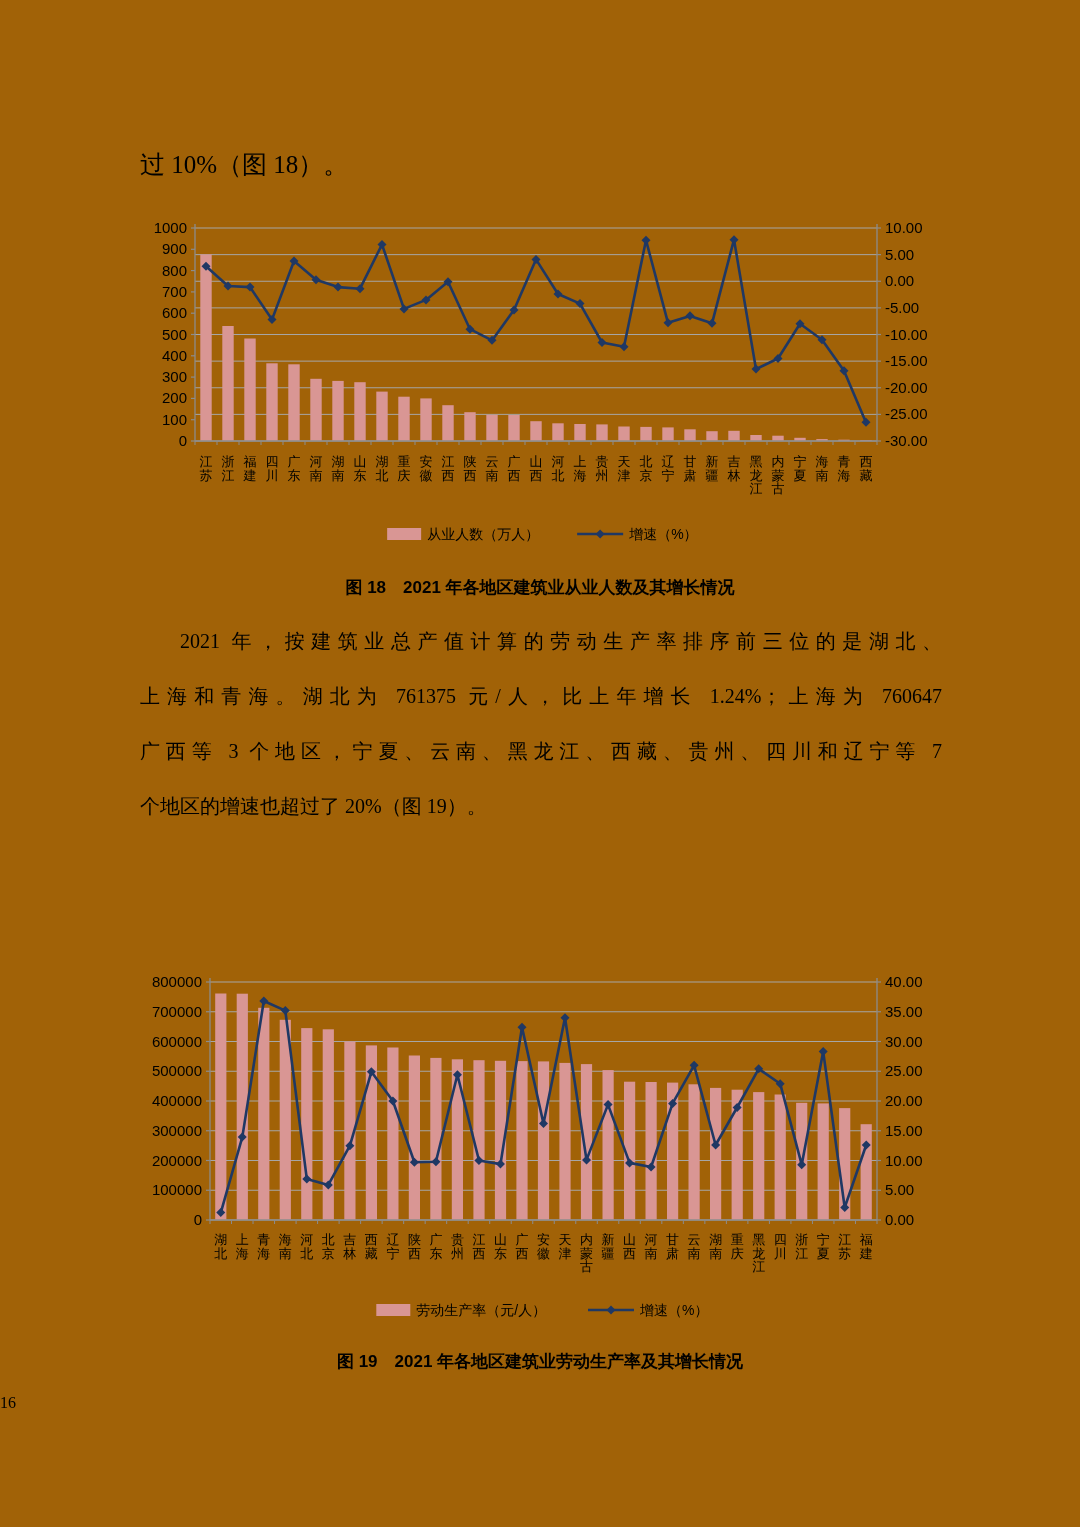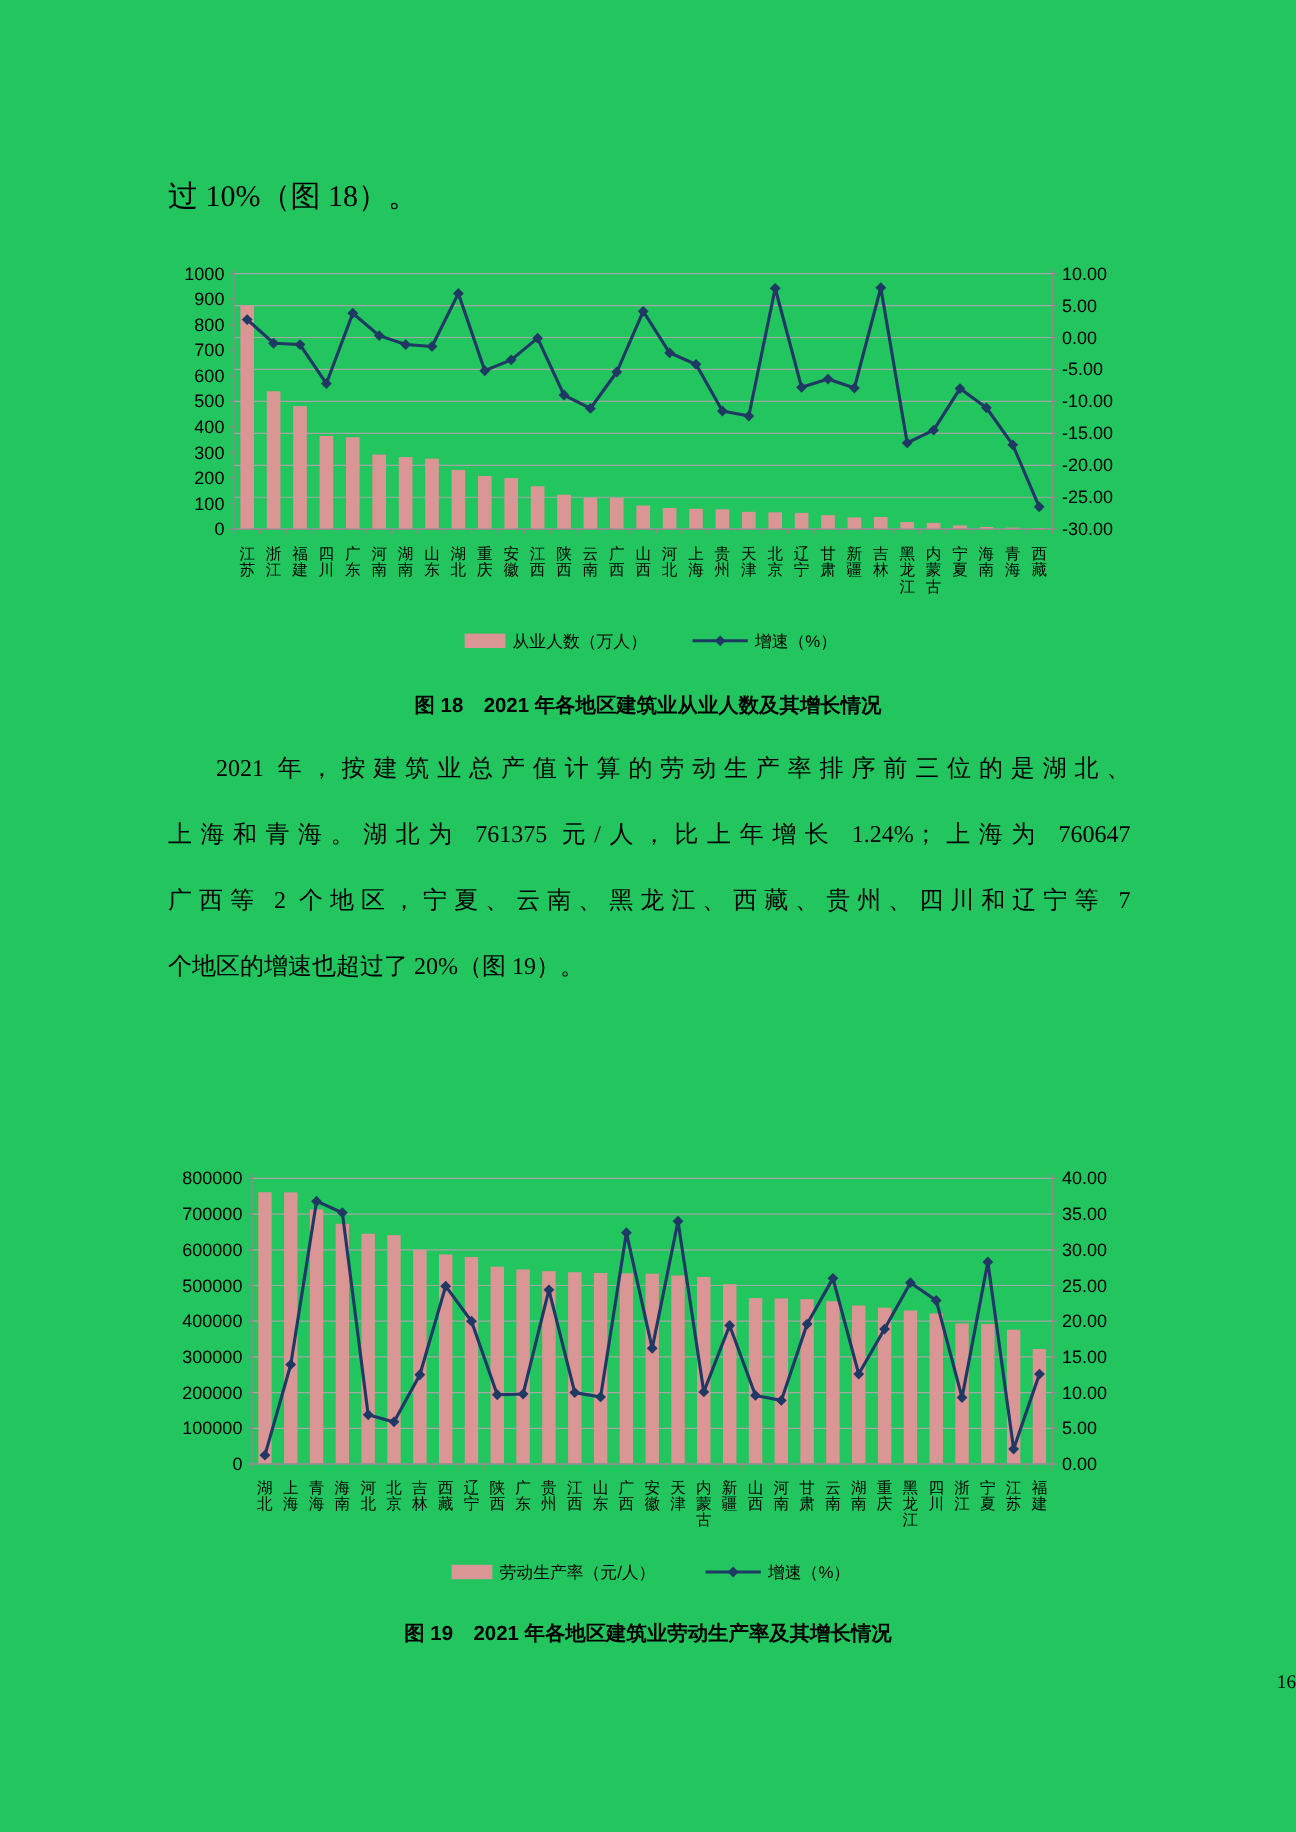--- a/index.html
+++ b/index.html
@@ -1,19 +1,19 @@
 <!DOCTYPE html>
 <html><head>
 <meta charset="utf-8">
 <style>
   html,body{margin:0;padding:0;background:#ffffff;}
   .page{
     position:relative;
     width:1080px;height:1527px;
-    background:#22c55e;
+    background:#a16207;
     font-family:"Liberation Serif","DejaVu Serif",serif;
     color:#000;
     overflow:hidden;
   }
   .intro{
     position:absolute;left:140px;top:148px;width:800px;
     font-size:25px;line-height:34px;
   }
   .chart-fig{position:absolute;margin:0;padding:0;}
   .fig18{left:140px;top:208px;width:800px;height:358px;}
@@ -29,21 +29,21 @@
     position:absolute;left:140px;top:614px;width:802px;
     font-size:20px;
   }
   .pline{
     height:55px;line-height:55px;white-space:nowrap;
     text-align:justify;text-align-last:justify;
   }
   .pline.indent{text-indent:2em;}
   .pline.last{text-align-last:left;white-space:normal;}
   .pageno{
-    position:absolute;left:0;top:1394px;width:1080px;text-align:right;
+    position:absolute;left:0;top:1394px;width:1080px;text-align:left;
     font-size:16px;
   }
   svg text{
     font-family:"Liberation Sans","DejaVu Sans",sans-serif;
     fill:#000;
   }
 </style>
 </head>
 <body>
 
@@ -237,21 +237,21 @@
         <polygon points="460.15,321.5 464.65,326 460.15,330.5 455.65,326" fill="#1F3864"></polygon>
         <text x="489.15" y="331" font-size="14">增速（%）</text>
       </svg>
   </figure>
 
   <div class="caption cap18">图 18　2021 年各地区建筑业从业人数及其增长情况</div>
 
   <div class="para">
     <div class="pline indent">2021 年，按建筑业总产值计算的劳动生产率排序前三位的是湖北、</div>
     <div class="pline">上海和青海。湖北为 761375 元/人，比上年增长 1.24%；上海为 760647</div>
-    <div class="pline">广西等 2 个地区，宁夏、云南、黑龙江、西藏、贵州、四川和辽宁等 7</div>
+    <div class="pline">广西等 3 个地区，宁夏、云南、黑龙江、西藏、贵州、四川和辽宁等 7</div>
     <div class="pline last">个地区的增速也超过了 20%（图 19）。</div>
   </div>
 
   <figure class="chart-fig fig19">
     <svg id="svg19" width="800" height="386">
         <line x1="70" y1="266" x2="737" y2="266" stroke="#A6A6A6" stroke-width="1"></line>
         <line x1="70" y1="236.25" x2="737" y2="236.25" stroke="#A6A6A6" stroke-width="1"></line>
         <line x1="70" y1="206.5" x2="737" y2="206.5" stroke="#A6A6A6" stroke-width="1"></line>
         <line x1="70" y1="176.75" x2="737" y2="176.75" stroke="#A6A6A6" stroke-width="1"></line>
         <line x1="70" y1="147" x2="737" y2="147" stroke="#A6A6A6" stroke-width="1"></line>

